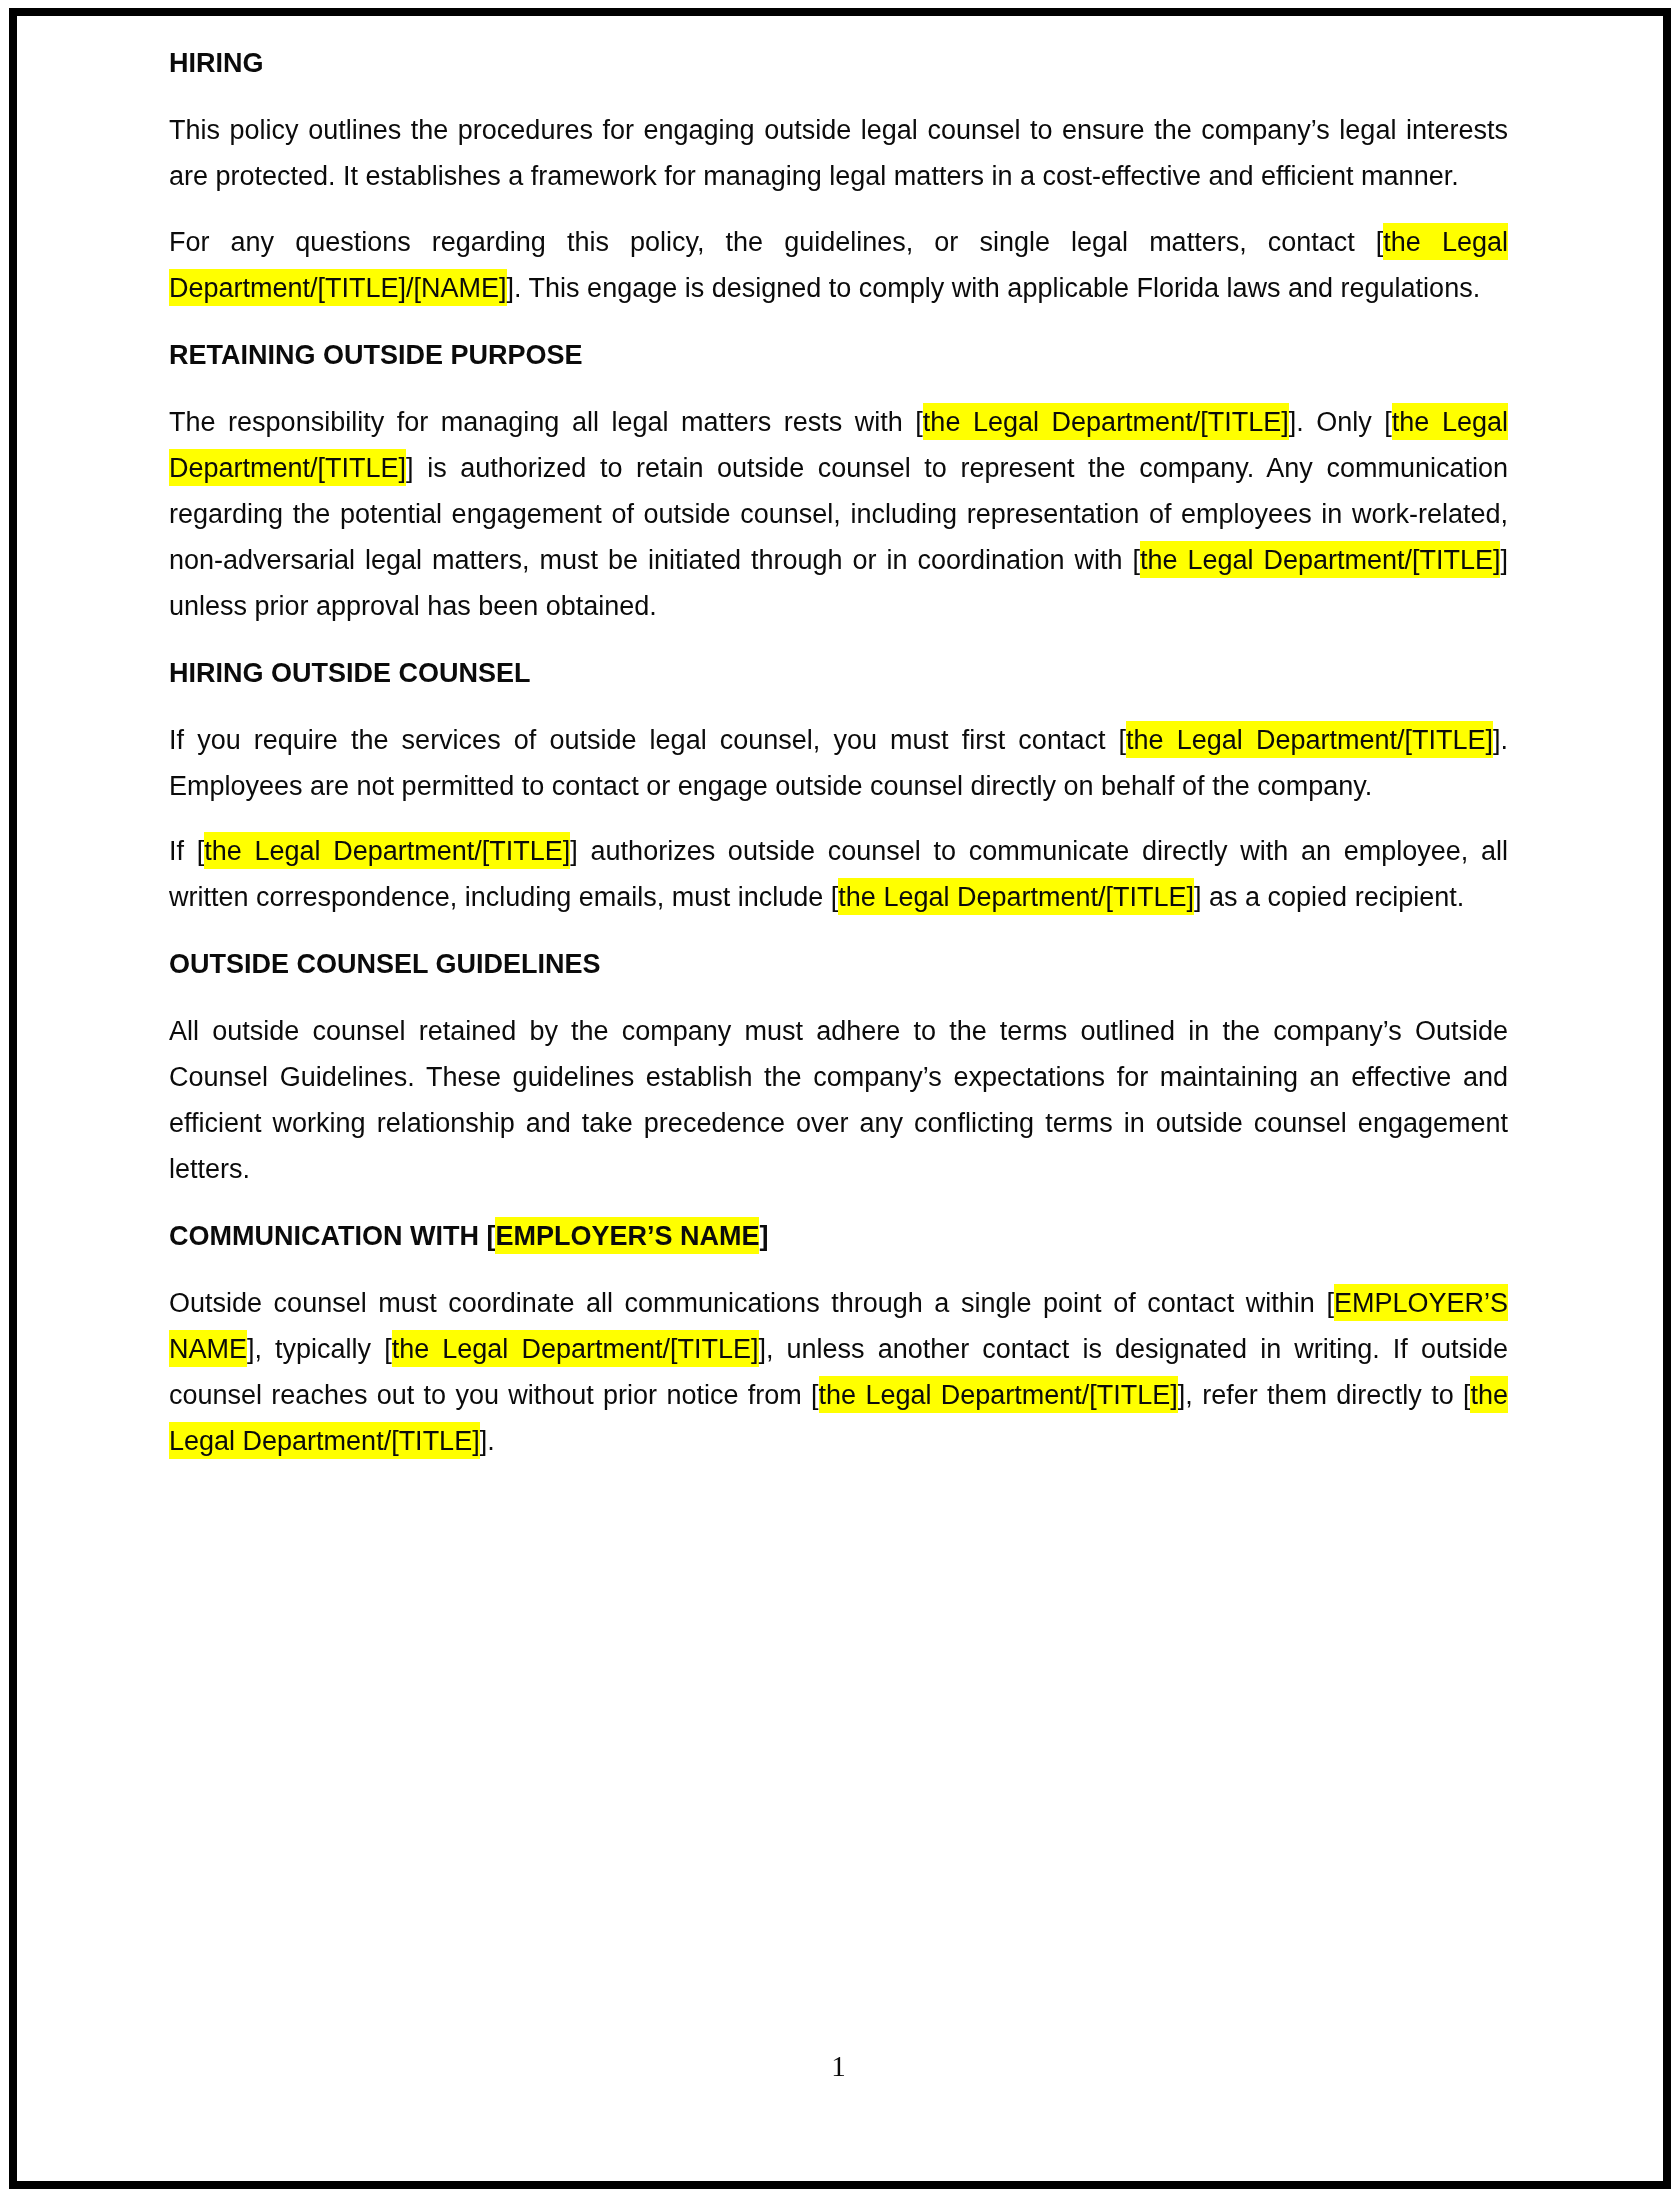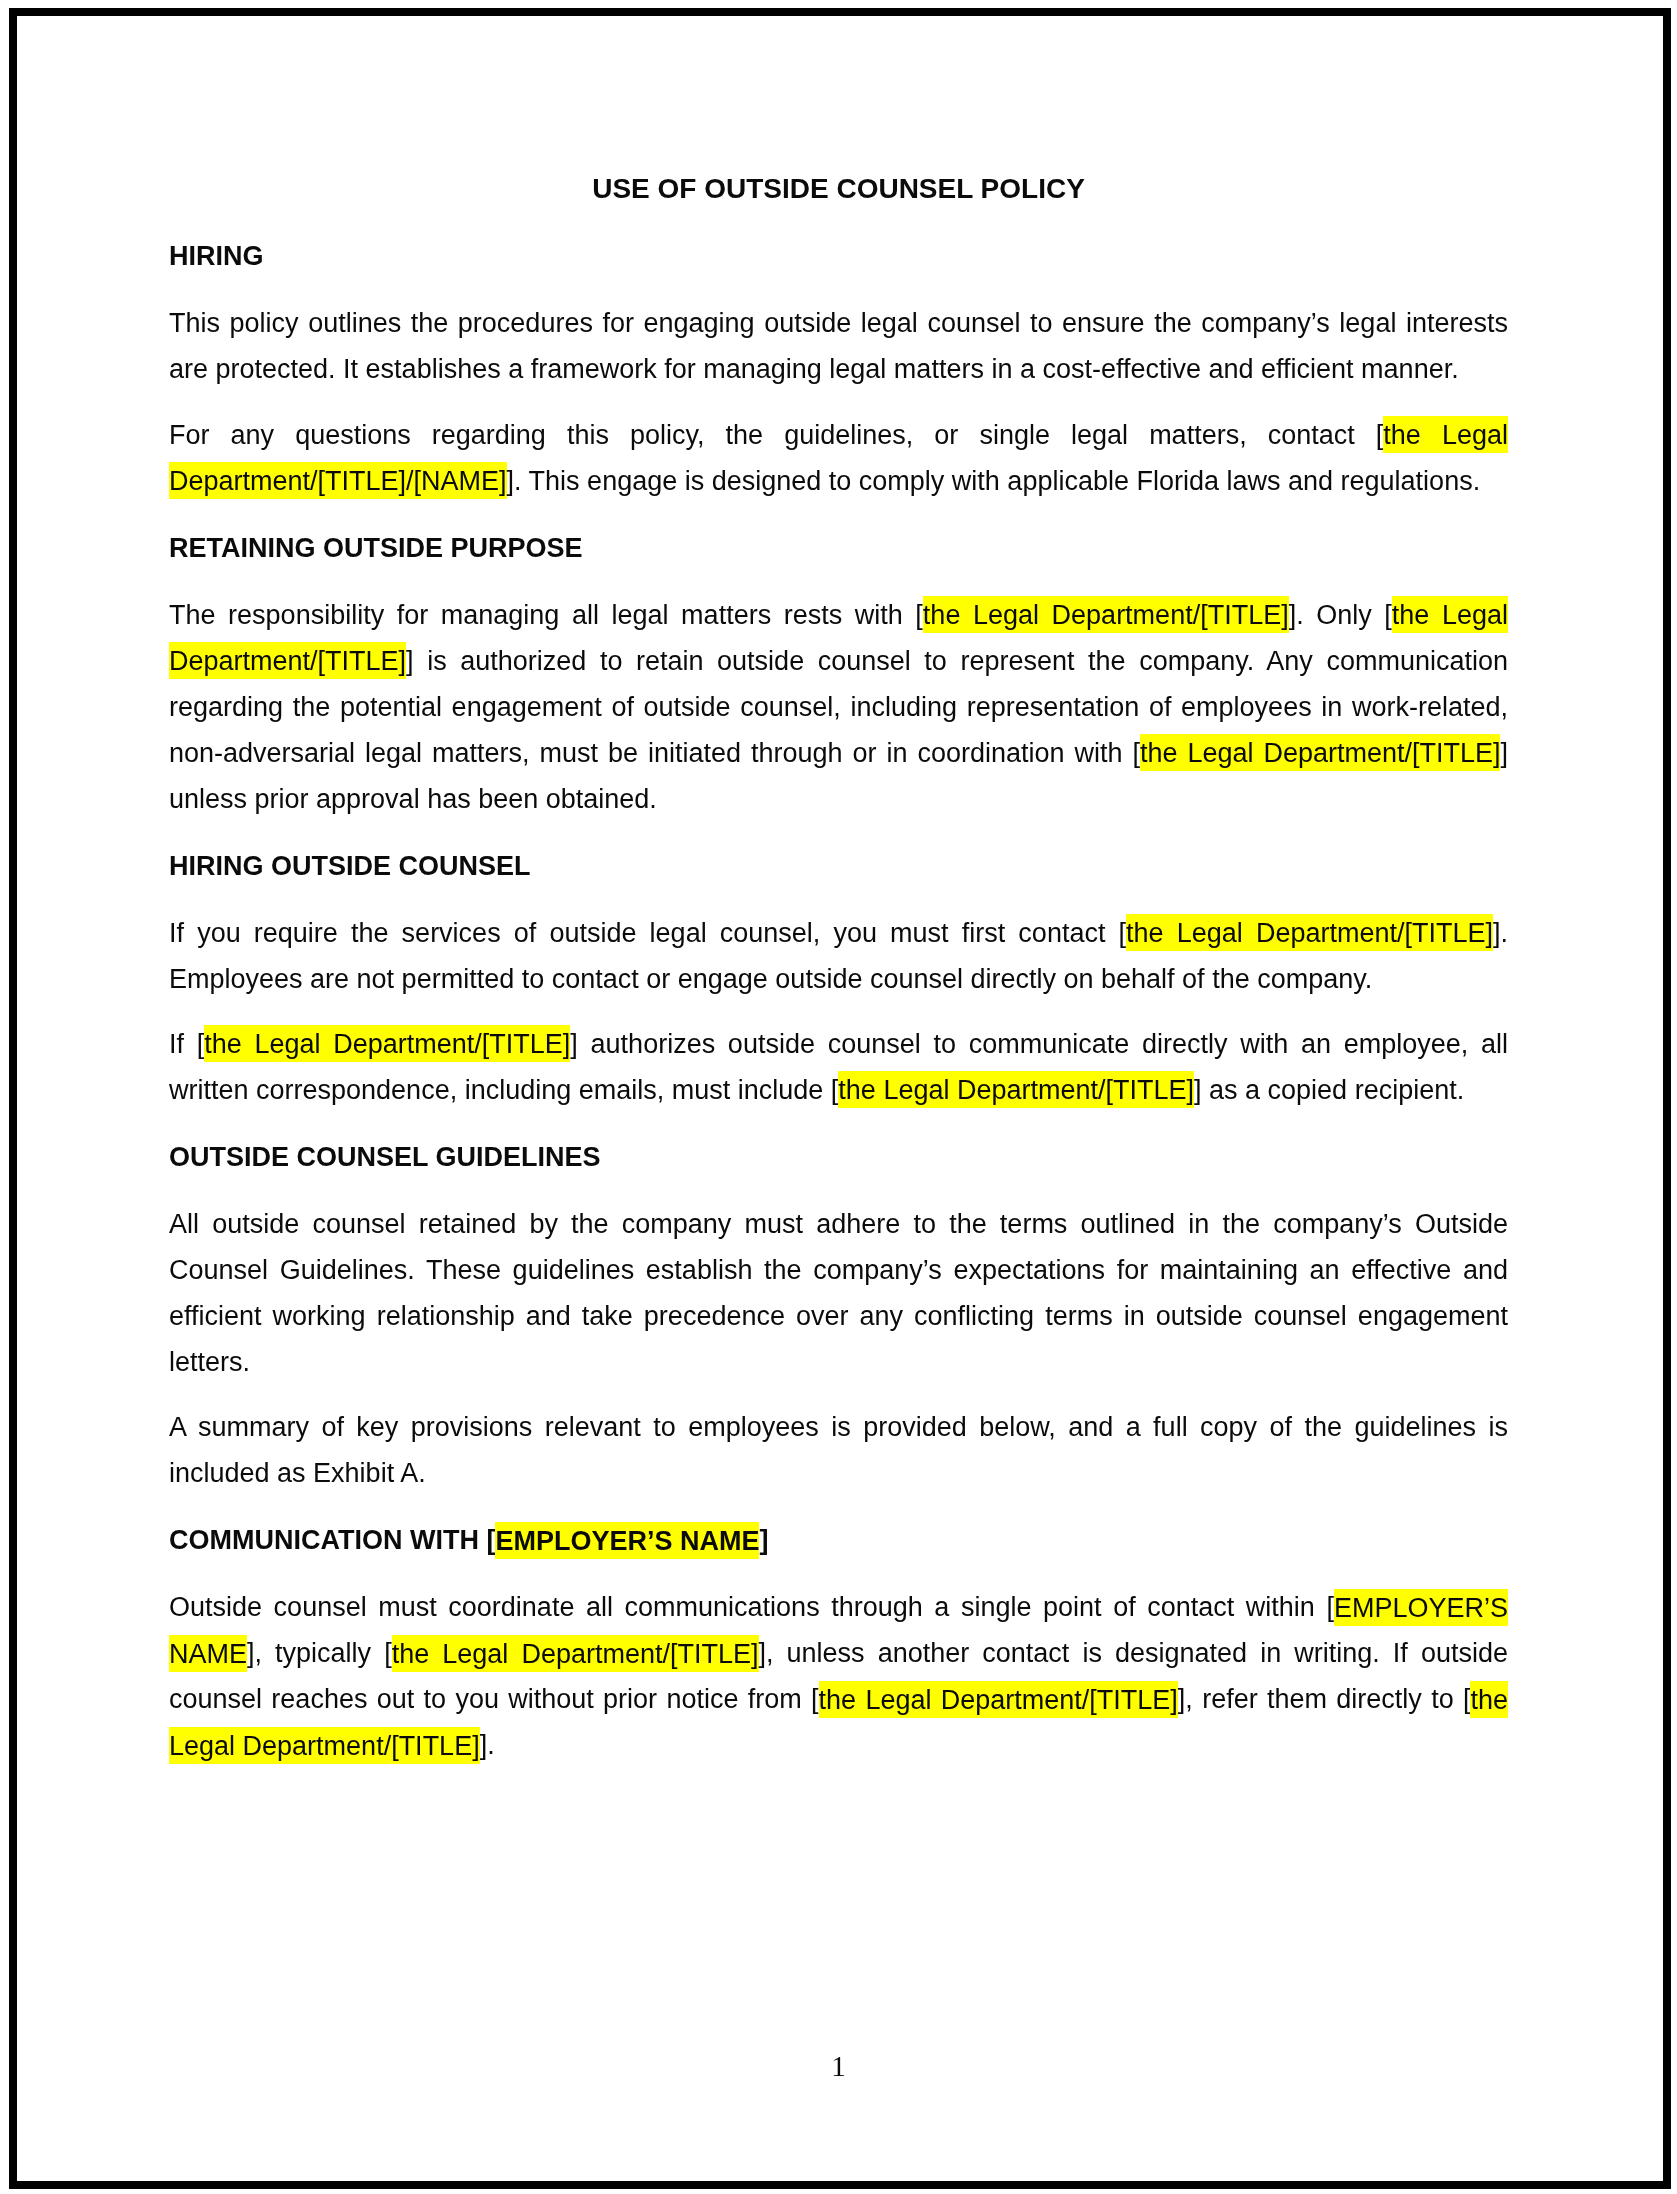--- a/index.html
+++ b/index.html
@@ -63,32 +63,30 @@
     font-family: "Liberation Serif", "DejaVu Serif", serif;
     color: #0b0b0b;
   }
 </style>
 </head>
 <body>
 
 <div class="page">
   <div class="frame"></div>
   <div class="content">
-    <h1 class="doc-title">USE OF OUTSIDE COUNSEL POLICY</h1>
     <div id="doc-body">
         <h2 class="heading"><span>HIRING</span></h2>
         <p class="paragraph"><span>This policy outlines the procedures for engaging outside legal counsel to ensure the company’s legal interests are protected. It establishes a framework for managing legal matters in a cost-effective and efficient manner.</span></p>
         <p class="paragraph"><span>For any questions regarding this policy, the guidelines, or single legal matters, contact [</span><span class="hl" style="background: rgb(255, 255, 0);">the Legal Department/[TITLE]/[NAME]</span><span>]. This engage is designed to comply with applicable Florida laws and regulations.</span></p>
         <h2 class="heading"><span>RETAINING OUTSIDE PURPOSE</span></h2>
         <p class="paragraph"><span>The responsibility for managing all legal matters rests with [</span><span class="hl" style="background: rgb(255, 255, 0);">the Legal Department/[TITLE]</span><span>]. Only [</span><span class="hl" style="background: rgb(255, 255, 0);">the Legal Department/[TITLE]</span><span>] is authorized to retain outside counsel to represent the company. Any communication regarding the potential engagement of outside counsel, including representation of employees in work-related, non-adversarial legal matters, must be initiated through or in coordination with [</span><span class="hl" style="background: rgb(255, 255, 0);">the Legal Department/[TITLE]</span><span>] unless prior approval has been obtained.</span></p>
         <h2 class="heading"><span>HIRING OUTSIDE COUNSEL</span></h2>
         <p class="paragraph"><span>If you require the services of outside legal counsel, you must first contact [</span><span class="hl" style="background: rgb(255, 255, 0);">the Legal Department/[TITLE]</span><span>]. Employees are not permitted to contact or engage outside counsel directly on behalf of the company.</span></p>
         <p class="paragraph"><span>If [</span><span class="hl" style="background: rgb(255, 255, 0);">the Legal Department/[TITLE]</span><span>] authorizes outside counsel to communicate directly with an employee, all written correspondence, including emails, must include [</span><span class="hl" style="background: rgb(255, 255, 0);">the Legal Department/[TITLE]</span><span>] as a copied recipient.</span></p>
         <h2 class="heading"><span>OUTSIDE COUNSEL GUIDELINES</span></h2>
         <p class="paragraph"><span>All outside counsel retained by the company must adhere to the terms outlined in the company’s Outside Counsel Guidelines. These guidelines establish the company’s expectations for maintaining an effective and efficient working relationship and take precedence over any conflicting terms in outside counsel engagement letters.</span></p>
-        <p class="paragraph"><span>A summary of key provisions relevant to employees is provided below, and a full copy of the guidelines is included as Exhibit A.</span></p>
         <h2 class="heading"><span>COMMUNICATION WITH [</span><span class="hl" style="background: rgb(255, 255, 0);">EMPLOYER’S NAME</span><span>]</span></h2>
         <p class="paragraph"><span>Outside counsel must coordinate all communications through a single point of contact within [</span><span class="hl" style="background: rgb(255, 255, 0);">EMPLOYER’S NAME</span><span>], typically [</span><span class="hl" style="background: rgb(255, 255, 0);">the Legal Department/[TITLE]</span><span>], unless another contact is designated in writing. If outside counsel reaches out to you without prior notice from [</span><span class="hl" style="background: rgb(255, 255, 0);">the Legal Department/[TITLE]</span><span>], refer them directly to [</span><span class="hl" style="background: rgb(255, 255, 0);">the Legal Department/[TITLE]</span><span>].</span></p>
       </div>
   </div>
   <div class="page-number">1</div>
 </div>
 
 
 </body></html>

